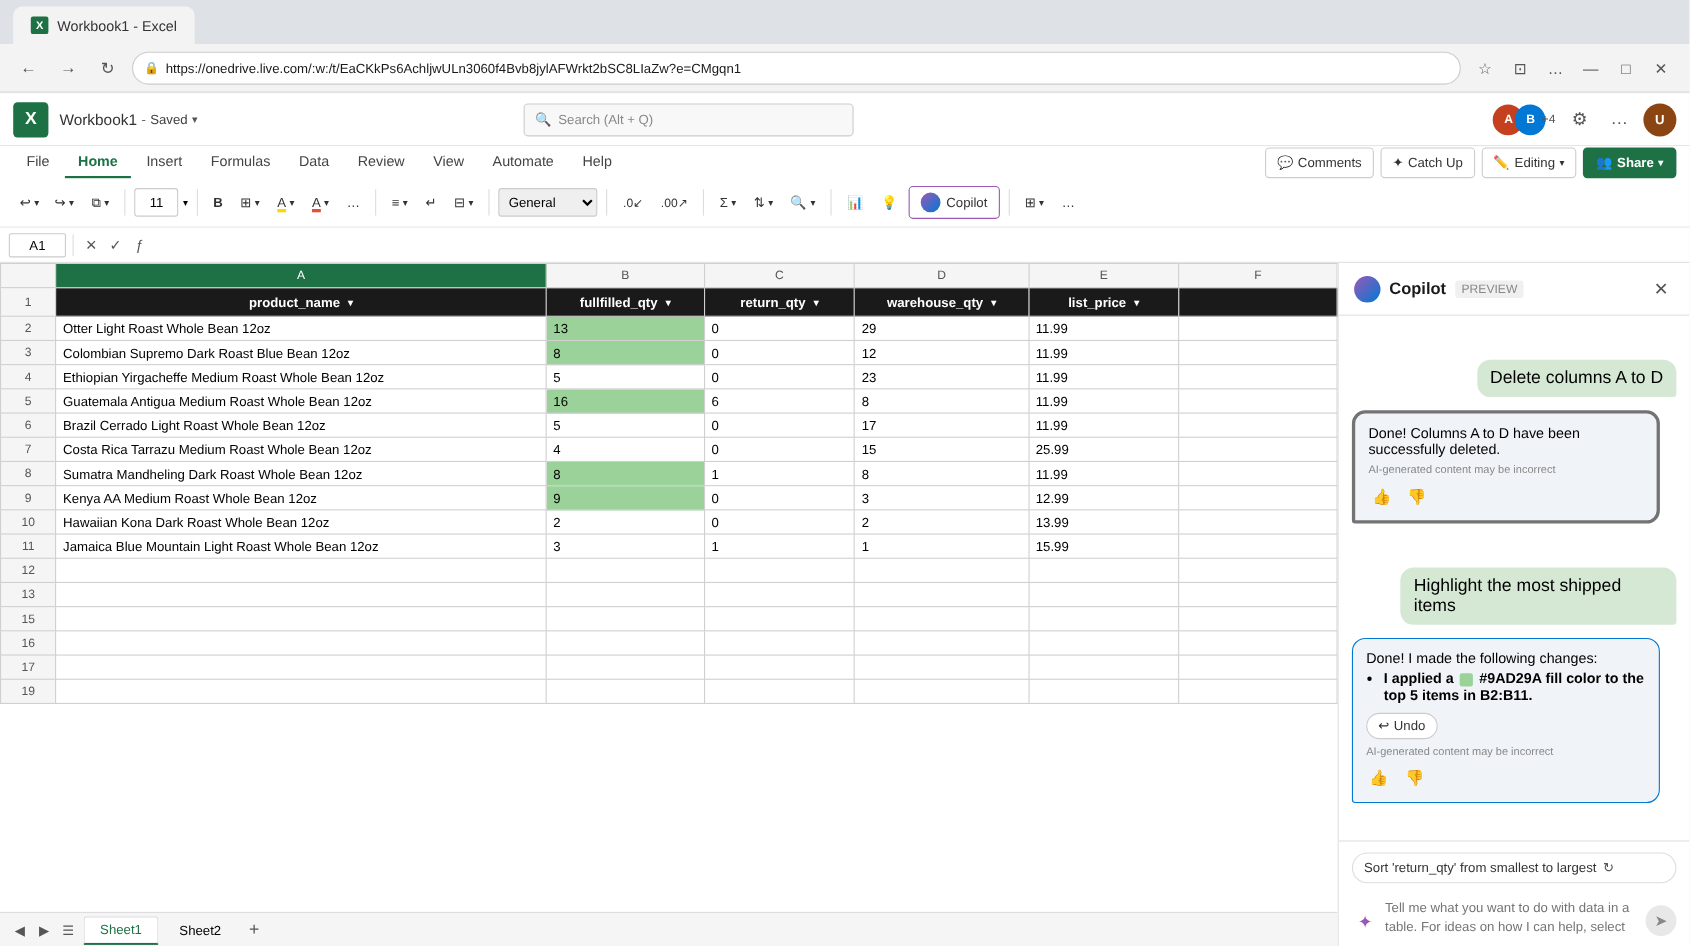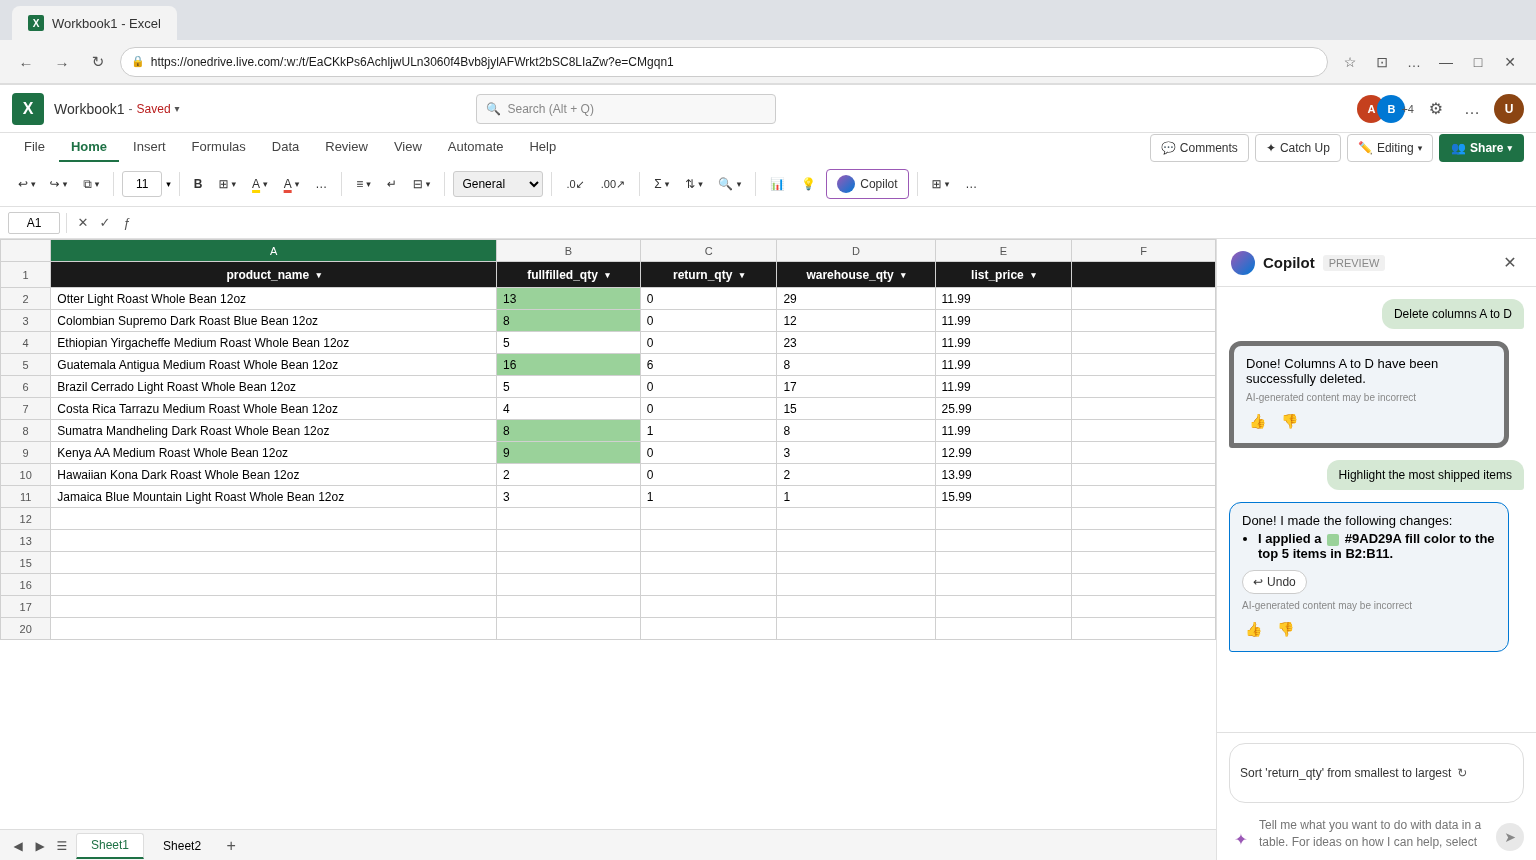--- a/index.html
+++ b/index.html
@@ -106,21 +106,21 @@
     }
     .workbook-title {
       font-size: 14px;
       color: #333;
       display: flex;
       align-items: center;
       gap: 4px;
     }
     .saved-badge {
       font-size: 12px;
-      color: #b91c1c;
+      color: #404040;
     }
     .app-header-search {
       flex: 1;
       max-width: 300px;
       margin: 0 auto;
     }
     .search-box {
       width: 100%;
       height: 30px;
       border: 1px solid #ccc;
@@ -538,31 +538,32 @@
       padding: 12px;
       display: flex;
       flex-direction: column;
       gap: 12px;
     }
     .msg-user {
       align-self: flex-end;
       background: #d5e8d4;
       border-radius: 12px 12px 3px 12px;
       padding: 8px 12px;
-      font-size: 12px;
+      font-size: 16px;
       max-width: 85%;
+      margin-top: 28px;
     }
     .msg-ai {
       align-self: flex-start;
       background: #f0f4f8;
       border-radius: 12px 12px 12px 3px;
       padding: 10px 12px;
       font-size: 13px;
       max-width: 95%;
-      border: 5px solid #737373;
+      border: 3px solid #737373;
     }
     .msg-ai.active {
       border: 1.5px solid #0078d4;
     }
     .ai-disclaimer {
       font-size: 10px;
       color: #888;
       margin-top: 6px;
     }
     .ai-actions {
@@ -605,21 +606,21 @@
       border-top: 1px solid #e0e0e0;
       padding: 10px 12px;
       display: flex;
       flex-direction: column;
       gap: 8px;
     }
     .suggestion-chip {
       display: flex;
       align-items: center;
       gap: 6px;
-      padding: 22px 10px;
+      padding: 6px 10px;
       border: 1px solid #ddd;
       border-radius: 16px;
       background: white;
       cursor: pointer;
       font-size: 12px;
       color: #333;
     }
     .refresh-icon { color: #555; font-size: 12px; }
     .chat-input-area {
       display: flex;
@@ -1018,21 +1019,21 @@
               <tr>
                 <td class="row-header">17</td>
                 <td></td>
                 <td></td>
                 <td></td>
                 <td></td>
                 <td></td>
                 <td></td>
               </tr>
               <tr>
-                <td class="row-header">20</td>
+                <td class="row-header">19</td>
                 <td></td>
                 <td></td>
                 <td></td>
                 <td></td>
                 <td></td>
                 <td></td>
               </tr>
             </tbody>
         </table>
       </div>

